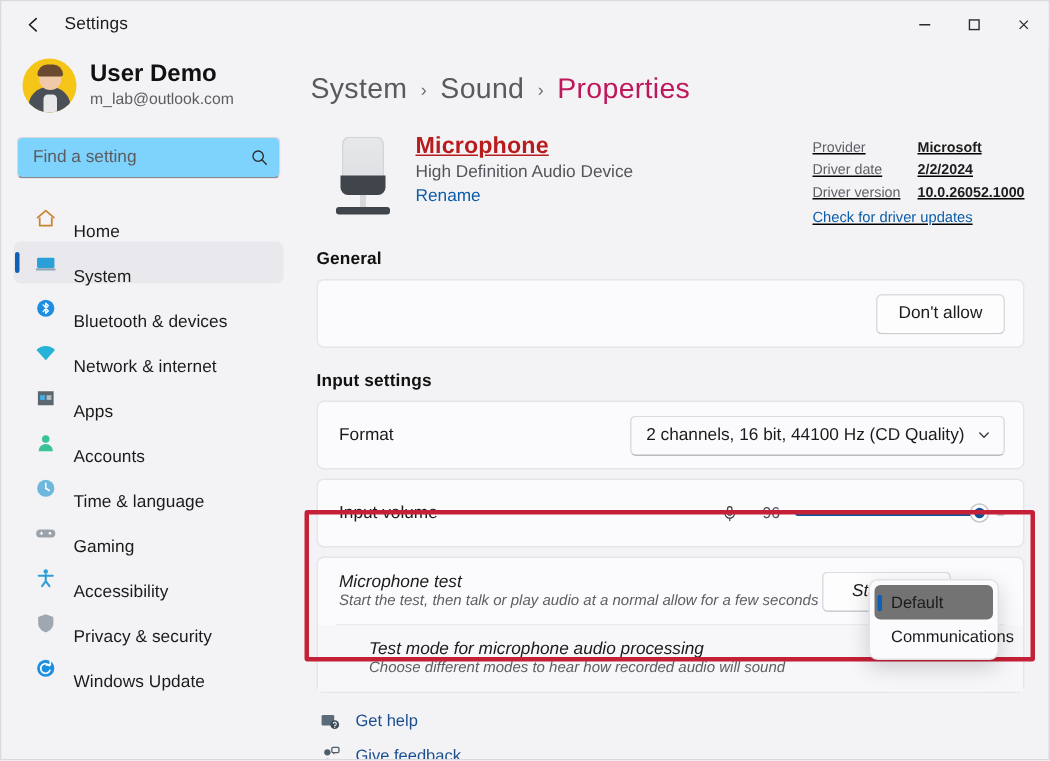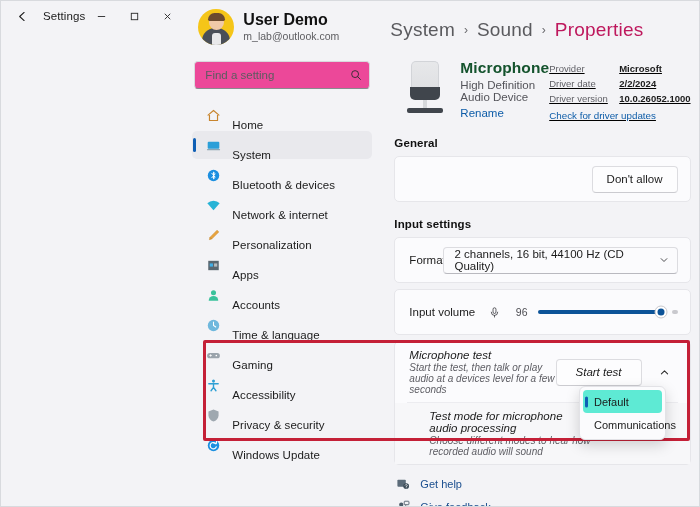--- a/index.html
+++ b/index.html
@@ -6,21 +6,21 @@
   html, body {
     width: 700px; height: 507px;
     font-family: "Liberation Sans", sans-serif;
     background: #f3f3f3;
     overflow: hidden;
   }
   .window {
     position: relative;
     width: 700px; height: 507px;
     background: #f3f3f6;
-    display: flex; flex-direction: row;
+    display: flex; flex-direction: column;
     border: 1px solid #d8dade;
   }
 
   
   .titlebar {
     height: 30px; flex: 0 0 30px;
     display: flex; align-items: center;
     background: #f3f3f6;
   }
   .back-btn {
@@ -75,21 +75,21 @@
     left: 13.5px; bottom: 0; border-radius: 3px 3px 0 0;
   }
   .acct-text { display: flex; flex-direction: column; line-height: 1.25; }
   .acct-name { font-size: 16px; color: #111; font-weight: 700; }
   .acct-mail { font-size: 10.5px; color: #5d5d61; }
 
   .search-wrap { position: relative; margin: 10px 2px 0 2px; }
   .search-box {
     width: 100%; height: 28px;
     border: 1px solid #d9d9dd; border-bottom: 1px solid #8a8a8e;
-    border-radius: 4px; background: #ec4899;
+    border-radius: 4px; background: #7dd3fc;
     font-size: 11.5px; color: #1b1b1b;
     padding: 0 26px 0 10px;
     font-family: "Liberation Sans", sans-serif;
     outline: none;
   }
   .search-box::placeholder { color: #5c5c60; }
   .search-ico {
     position: absolute; right: 8px; top: 50%; transform: translateY(-50%);
     color: #2b2b2b; pointer-events: none; display:flex;
   }
@@ -138,21 +138,21 @@
     width: 30px; height: 13px; background: #40454c; border-radius: 0 0 5px 5px;
   }
   .mic-neck {
     position: absolute; left: 27px; top: 43px; width: 4px; height: 8px; background: #d6d8db;
   }
   .mic-base {
     position: absolute; left: 11px; top: 51px; width: 36px; height: 5px;
     background: #40454c; border-radius: 2px;
   }
   .dev-meta { padding-top: 4px; }
-  .dev-name { font-size: 15.5px; color: #14532d; font-weight: 700; letter-spacing: .1px; }
+  .dev-name { font-size: 15.5px; color: #b91c1c; font-weight: 700; letter-spacing: .1px; text-decoration: underline; }
   .dev-sub { font-size: 11.5px; color: #54545a; margin-top: 2px; }
   .dev-rename { font-size: 11.5px; color: #0d5ca8; margin-top: 3px; display:inline-block; }
 
   .driver-info {
     margin-left: auto; padding-top: 8px; padding-right: 4px;
     display: flex; flex-direction: column; gap: 2px; text-decoration: underline;
   }
   .di-row { display: flex; gap: 8px; font-size: 9.5px; line-height: 1.35; }
   .di-key { color: #5f5f65; min-width: 62px; }
   .di-val { color: #1b1b1b; font-weight: 700; }
@@ -249,21 +249,21 @@
     border-radius: 6px;
     box-shadow: 0 5px 14px rgba(0,0,0,.17);
     padding: 3px;
     z-index: 40;
   }
   .fly-item {
     height: 23px; display: flex; align-items: center;
     padding-left: 11px; border-radius: 4px; position: relative;
     font-size: 11px; color: #1b1b1b;
   }
-  .fly-item.selected { background: #5eead4; text-align: right; }
+  .fly-item.selected { background: #737373; text-align: right; }
   .fly-item.selected::before {
     content: ""; position: absolute; left: 2px; top: 50%; transform: translateY(-50%);
     width: 2.5px; height: 11px; border-radius: 2px; background: #0f5fb5;
   }
 </style>
 </head>
 <body>
 
 <div class="window">
 
@@ -354,29 +354,20 @@
 
         <div class="nav-item">
           <span class="nav-ico">
             <svg width="15" height="15" viewBox="0 0 16 16">
               <path d="M1.4 5.6 A9.4 9.4 0 0 1 14.6 5.6 L8 13 Z" fill="#27b3d6"></path>
             </svg>
           </span>
           <span class="nav-label">Network &amp; internet</span>
         </div>
 
-        <div class="nav-item">
-          <span class="nav-ico">
-            <svg width="15" height="15" viewBox="0 0 16 16">
-              <path d="M11.8 2.4 L13.6 4.2 L6 11.8 L3.6 12.4 L4.2 10 Z" fill="#e8a33d" stroke="#c98a2c" stroke-width=".6" stroke-linejoin="round"></path>
-              <path d="M4.2 10 L6 11.8" stroke="#b07a26" stroke-width=".6"></path>
-            </svg>
-          </span>
-          <span class="nav-label">Personalization</span>
-        </div>
 
         <div class="nav-item">
           <span class="nav-ico">
             <svg width="15" height="15" viewBox="0 0 16 16">
               <path d="M2.4 3 H13.6 V13 H2.4 Z" fill="#5a6770"></path>
               <rect x="4" y="5.8" width="3.4" height="3.4" fill="#41b0e8"></rect>
               <rect x="8.6" y="5.8" width="3.4" height="3.4" fill="#fff" opacity=".55"></rect>
             </svg>
           </span>
           <span class="nav-label">Apps</span>
@@ -535,21 +526,21 @@
               <div class="track-end"></div>
             </div>
           </div>
         </div>
       </div>
 
       <div class="card grouped" style="margin-top:6px;">
         <div class="card-row">
           <div class="row-texts">
             <span class="row-title">Microphone test</span>
-            <span class="row-sub">Start the test, then talk or play audio at a devices level for a few seconds</span>
+            <span class="row-sub">Start the test, then talk or play audio at a normal allow for a few seconds</span>
           </div>
           <div class="row-right">
             <div class="btn">Start test</div>
             <div class="expander-chev">
               <svg width="11" height="11" viewBox="0 0 12 12">
                 <path d="M2.6 7.6 L6 4.2 L9.4 7.6" fill="none" stroke="currentColor" stroke-width="1.1" stroke-linecap="round" stroke-linejoin="round"></path>
               </svg>
             </div>
           </div>
         </div>

